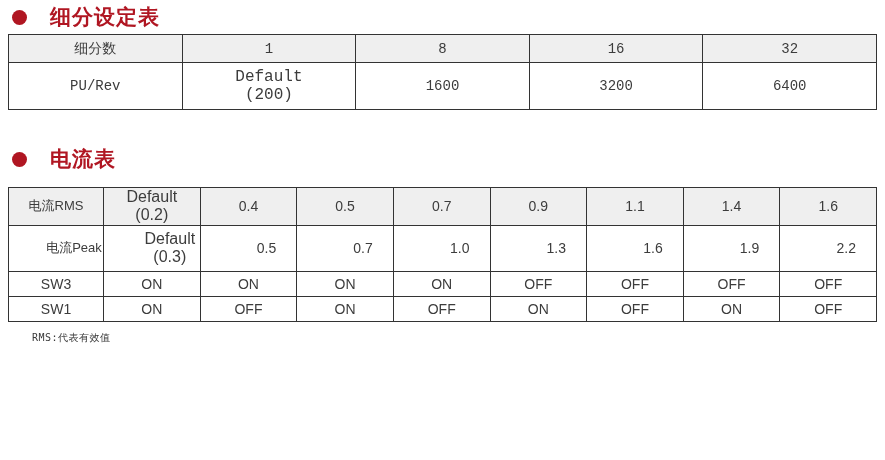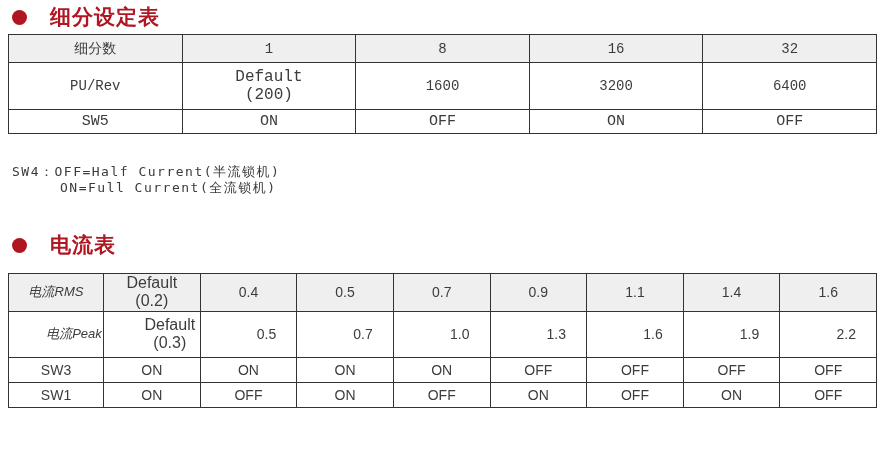--- a/index.html
+++ b/index.html
@@ -57,21 +57,21 @@
 
   table.t1 { margin-top: 5px; font-family: Liberation Mono, monospace; }
   table.t1 tr.hdr td { height: 28px; }
   table.t1 tr.r-purev td { height: 47px; }
   table.t1 tr.r-sw td { height: 24px; font-size: 15px; }
 
   table.t2 { margin-top: 16px; }
   table.t2 tr.hdr td { height: 26px; }
   table.t2 tr.r-peak td { height: 46px; padding-left: 36px; }
   table.t2 tr.r-sw td { height: 25px; }
-  table.t2 td.lbl { font-size: 13px; font-style: italic; }
+  table.t2 td.lbl { font-size: 13px; }
 
   td.two-line {
     white-space: pre-line;
     font-size: 16px;
     line-height: 1.15;
   }
 
   .note {
     font-family: "DejaVu Sans Mono", "Liberation Mono", monospace;
     color: #3a3a3a;
@@ -121,34 +121,23 @@
         <td>32</td>
       </tr>
       <tr class="r-purev">
         <td>PU/Rev</td>
         <td class="two-line">Default
 (200)</td>
         <td>1600</td>
         <td>3200</td>
         <td>6400</td>
       </tr>
-      <tr class="r-sw">
-        <td>SW5</td>
-        <td>ON</td>
-        <td>OFF</td>
-        <td>ON</td>
-        <td>OFF</td>
-      </tr>
     </tbody>
   </table>
 
-  <div class="note note1">
-    <span class="ln ln1">SW4：OFF=Half Current(半流锁机)</span>
-    <span class="ln ln2">ON=Full Current(全流锁机)</span>
-  </div>
 
   <div class="sec-title title2">
     <span class="bullet"></span>
     <span class="ttl">电流表</span>
   </div>
 
   <table class="t2">
     <colgroup>
       <col style="width:95px">
         <col>
@@ -204,15 +193,16 @@
         <td>OFF</td>
         <td>ON</td>
         <td>OFF</td>
         <td>ON</td>
         <td>OFF</td>
       </tr>
     </tbody>
   </table>
 
   <div class="note note2">
+    <span class="ln">RMS:代表有效值</span>
   </div>
 
 </div>
 
 </body></html>

